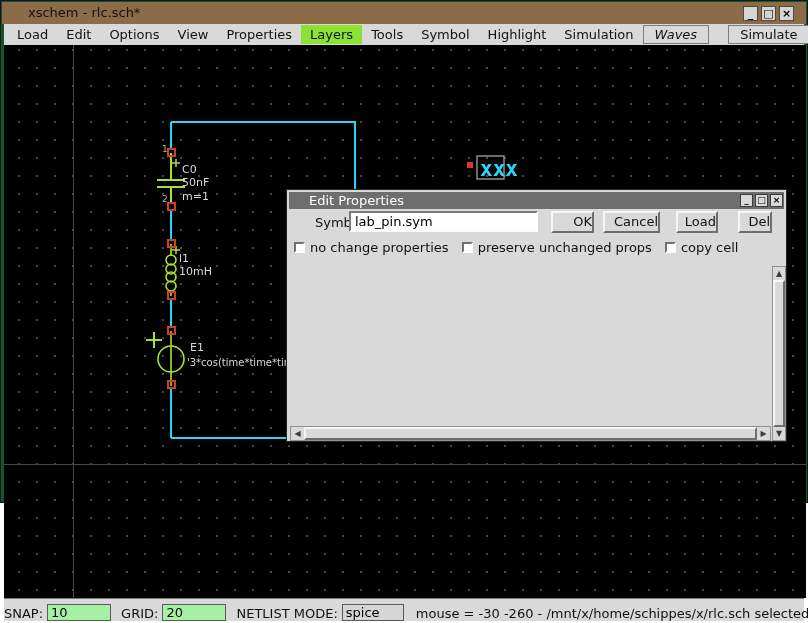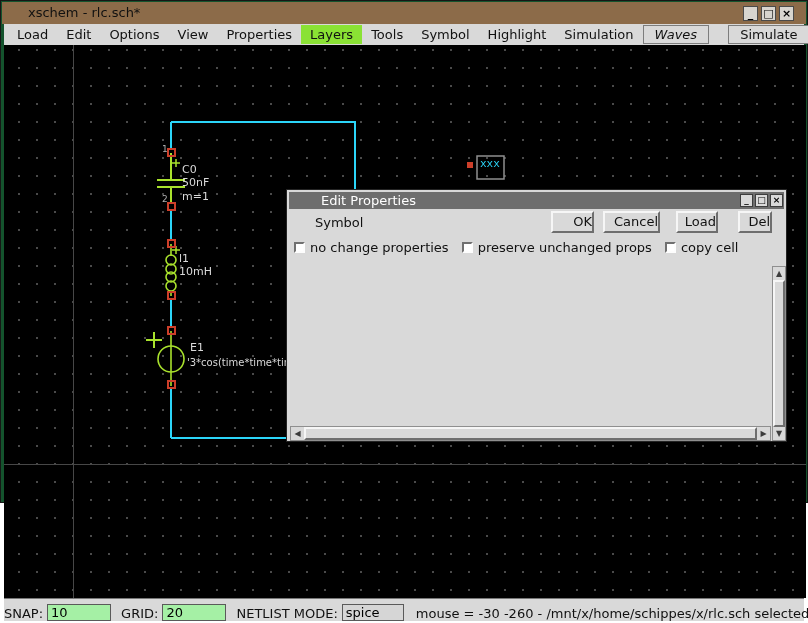--- a/index.html
+++ b/index.html
@@ -19,26 +19,26 @@
   .mitem.active{background:#8ae234;}
   .mbtn{border:1px solid #7d7d7d;background:#d9d9d9;padding:1px 11px;margin-left:19px;white-space:nowrap;}
   .mbtn.first{margin-left:auto;font-style:italic;}
   
   .canvas{position:absolute;top:44px;left:3px;width:802px;height:553px;background:#000;
     background-image:radial-gradient(circle,#4a4a4a 0.8px,transparent 1.3px);
     background-size:18px 18px;background-position:6px 14px;overflow:hidden;}
   .canvas svg{position:absolute;left:0;top:0;}
   .slabel{position:absolute;color:#d9d9d9;font-size:11px;white-space:nowrap;}
   .pinnum{font-size:9px;color:#b0b0b0;}
-  .xxx{color:#2bd5f8;font-family:"DejaVu Sans Mono",monospace;font-size:11px;font-weight:normal;}
+  .xxx{color:#2bd5f8;font-family:"DejaVu Sans Mono",monospace;font-size:21px;font-weight:bold;}
   
   .dialog{position:absolute;left:285px;top:188px;width:501px;height:253px;background:#d9d9d9;
     border:1px solid #242424;box-sizing:border-box;padding:2px;font-size:13px;color:#111;}
   .dtitle{height:17px;background:#6e6e6e;color:#fff;display:flex;align-items:center;
-    padding-left:32px;font-size:13px;justify-content:space-between;}
+    padding-left:20px;font-size:13px;justify-content:space-between;}
   .dbtns{margin-left:auto;display:flex;gap:2px;margin-right:1px;}
   .dbtn{width:13px;height:13px;background:#d9d9d9;border:1px solid #3d3d3d;color:#000;
     font-size:9px;line-height:11px;text-align:center;font-weight:bold;box-sizing:border-box;}
   .dprompt{text-align:center;margin-top:4px;}
   .drow{position:relative;height:24px;margin-top:2px;}
   .drow .lbl{position:absolute;left:26px;top:4px;}
   .dinput{position:absolute;left:60px;top:0;width:189px;height:21px;background:#fff;
     border:2px solid;border-color:#7a7a7a #fdfdfd #fdfdfd #7a7a7a;box-sizing:border-box;
     font-family:"DejaVu Sans","Liberation Sans",sans-serif;font-size:13px;padding:0 4px;}
   .pbtn{position:absolute;top:0;height:22px;background:#d9d9d9;border:2px solid;
@@ -174,20 +174,21 @@
       <span class="dbtns">
         <span class="dbtn">_</span>
         <span class="dbtn">□</span>
         <span class="dbtn">×</span>
       </span>
     </div>
 
 
     <div class="drow">
       <span class="lbl">Symbol</span>
+      <input class="dinput" type="text" value="lab_pin.sym" style="">
       <span class="pbtn" style="left:262px;width:43px">OK</span>
       <span class="pbtn" style="left:314px;width:57px">Cancel</span>
       <span class="pbtn" style="left:387px;width:42px">Load</span>
       <span class="pbtn" style="left:449px;width:34px">Del</span>
     </div>
 
     <div class="dchecks">
       <span class="cbwrap">
         <span class="cbbox"></span>
         <span>no change properties</span>

